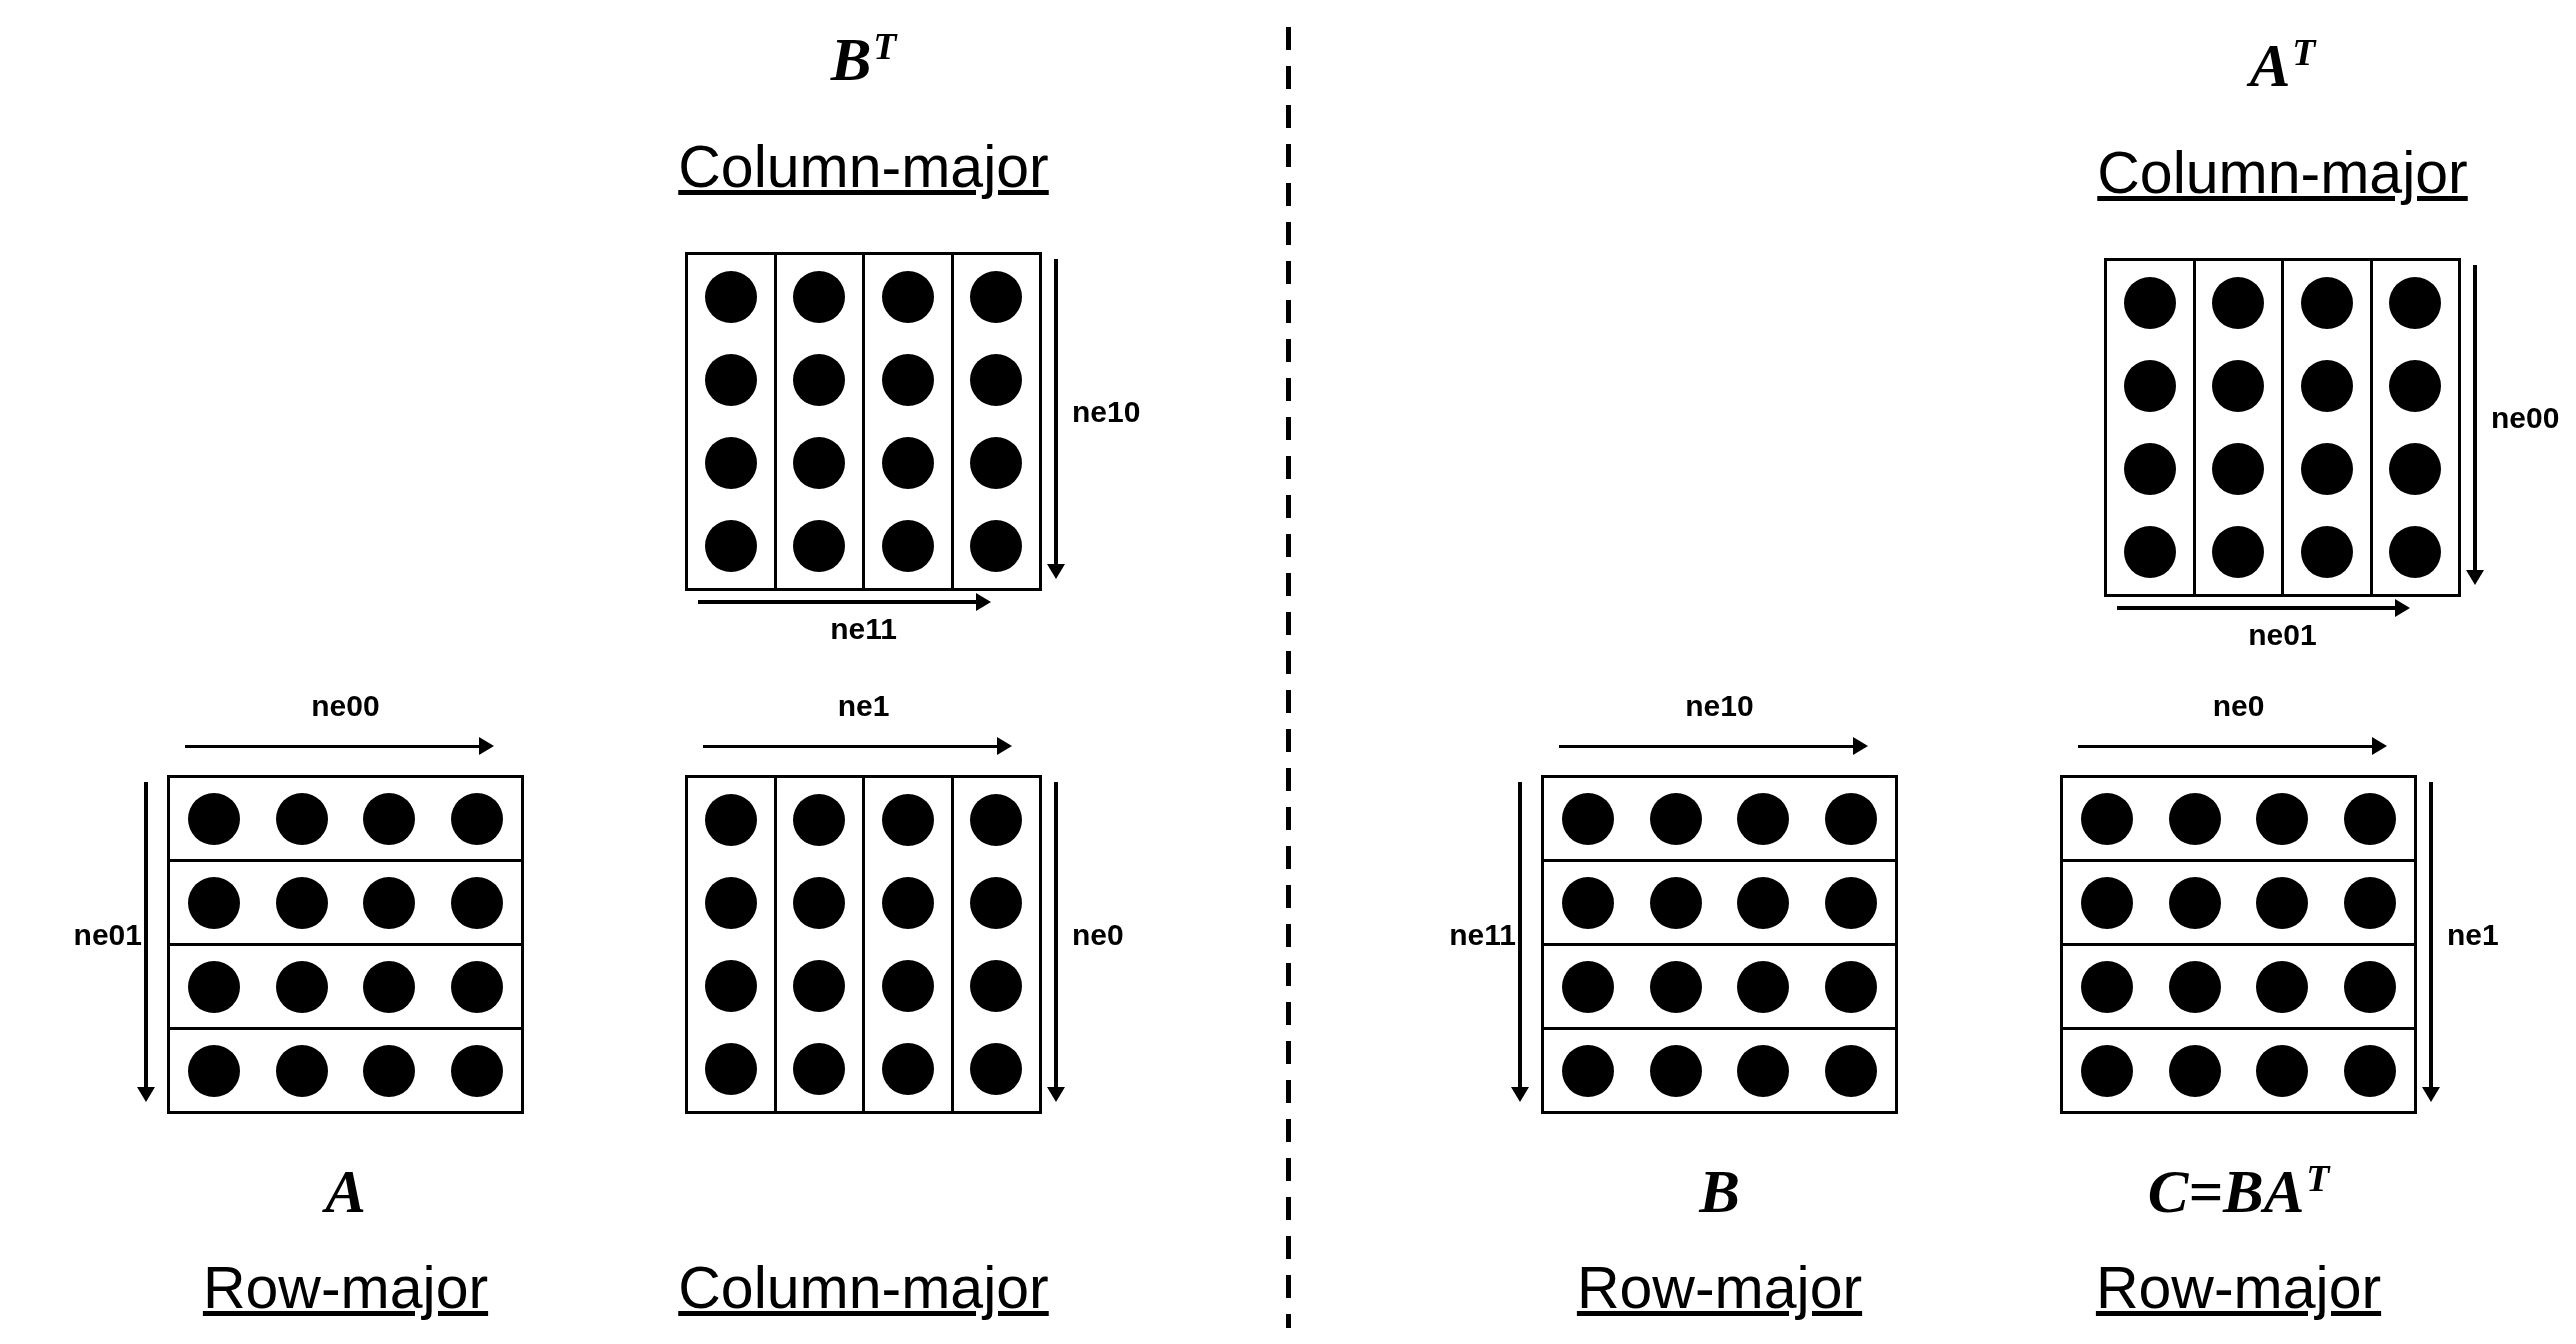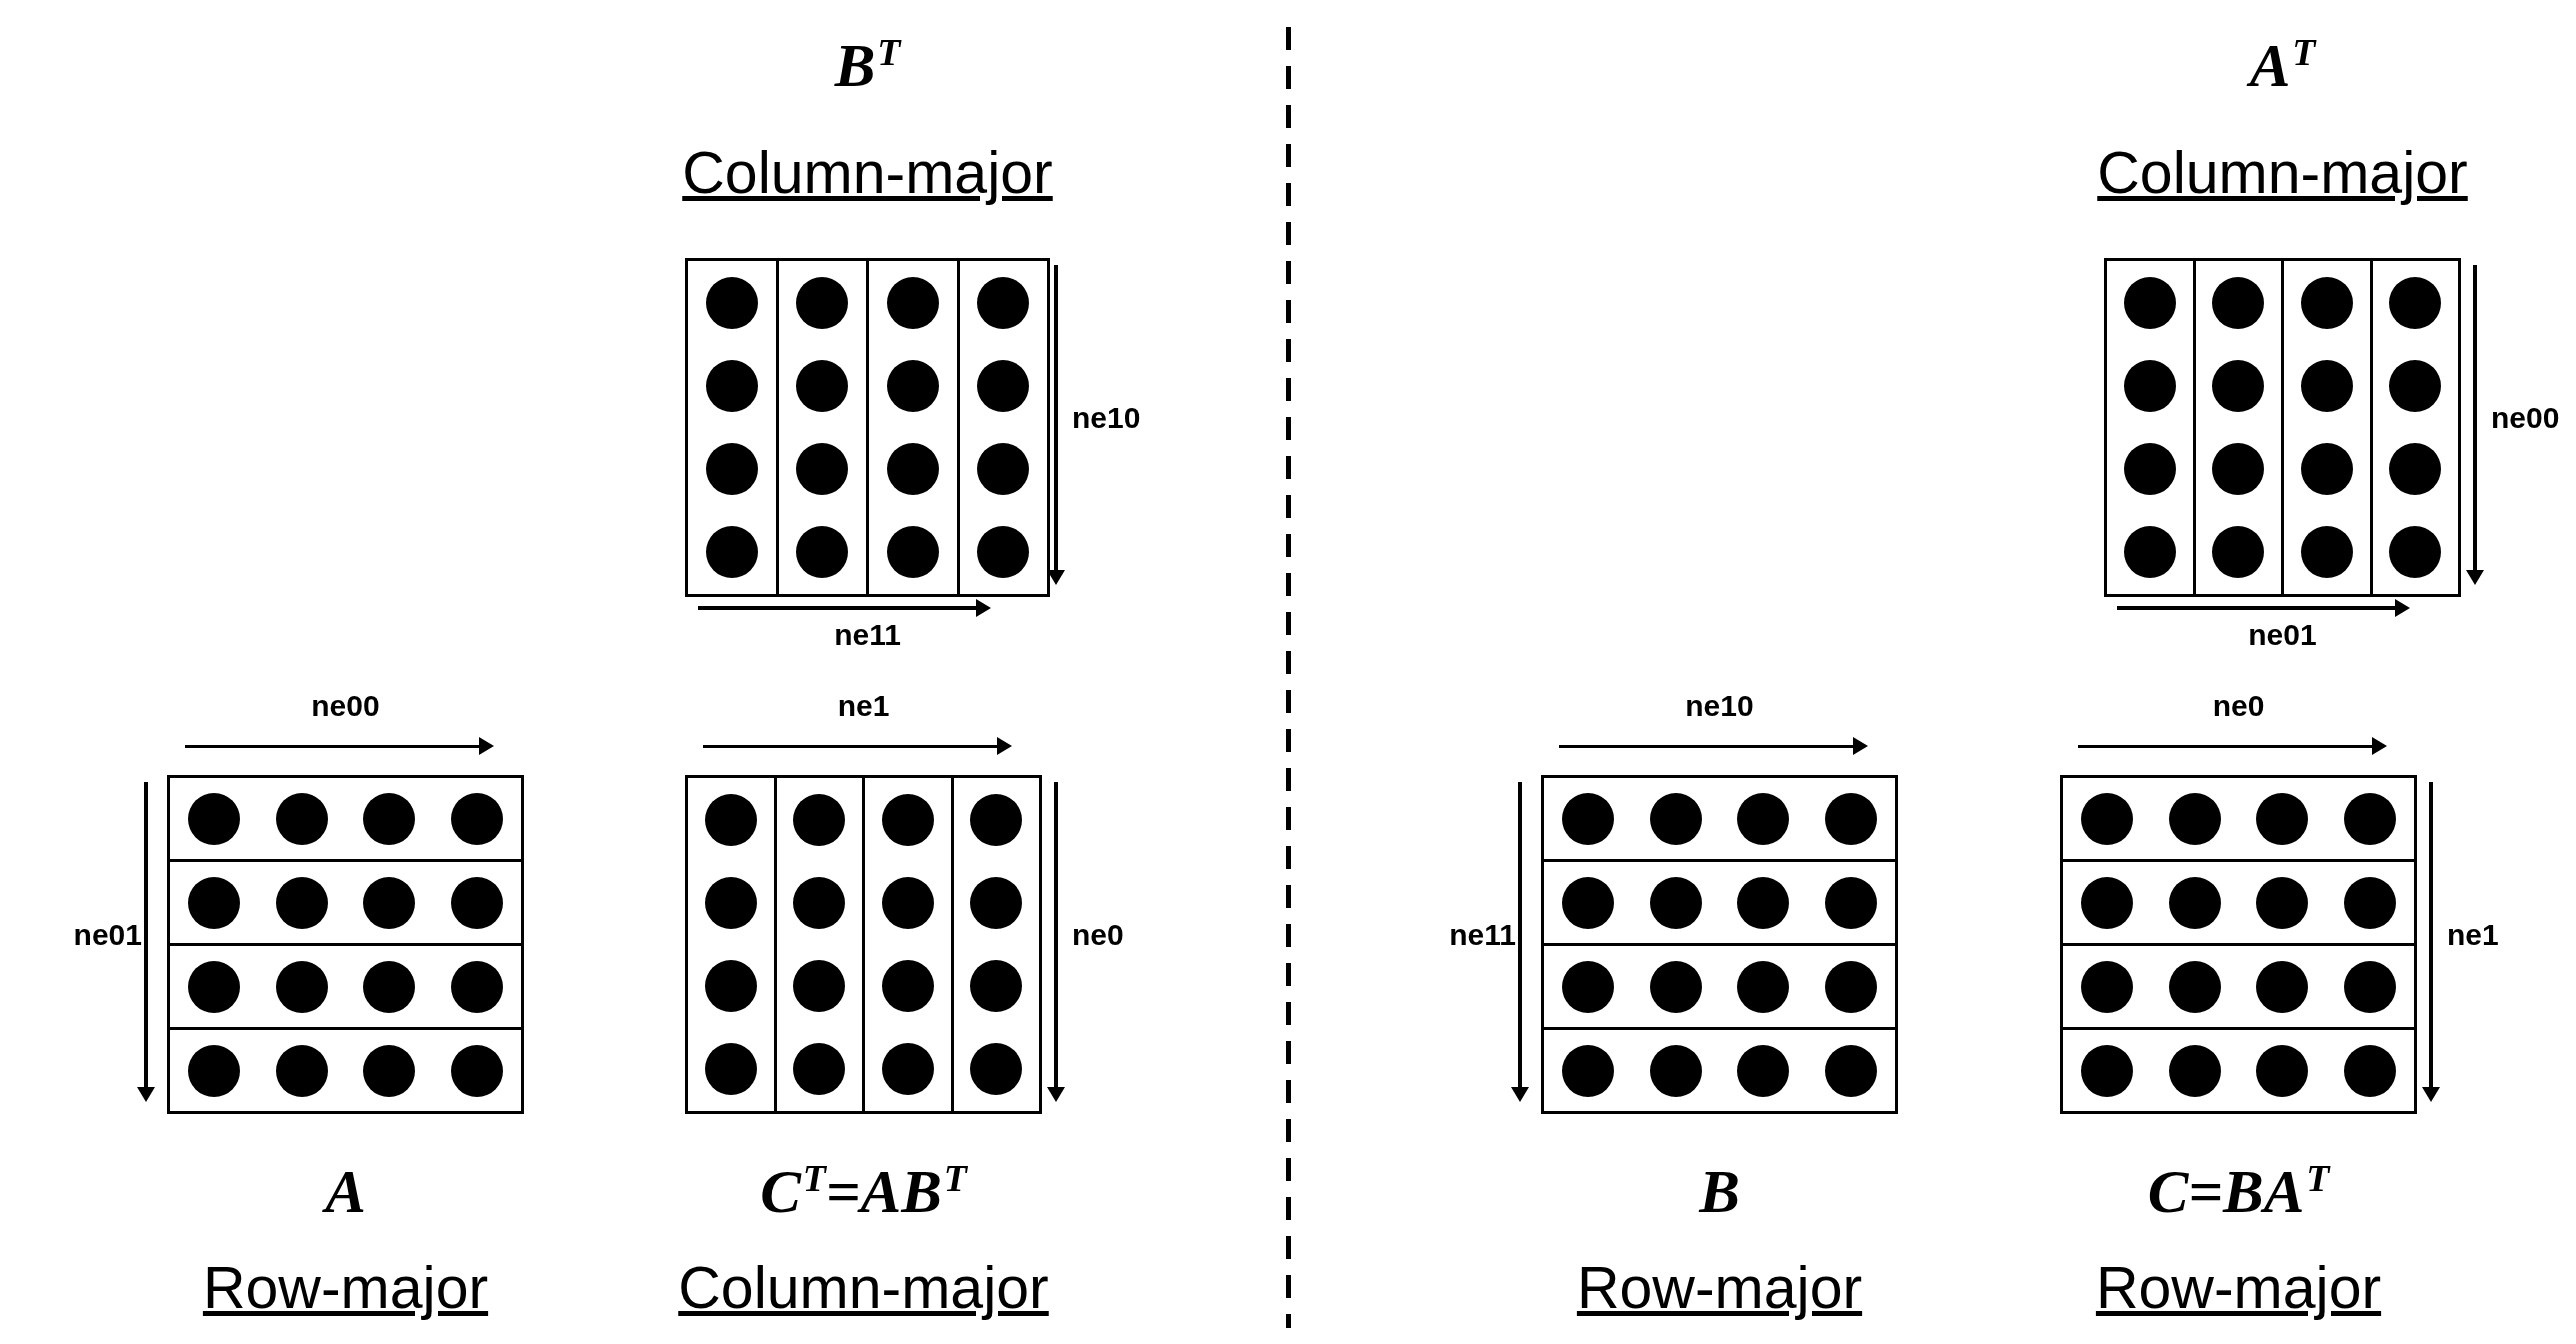--- a/index.html
+++ b/index.html
@@ -88,21 +88,21 @@
   .divider {
     position: absolute; left: 1286px; top: 27px; width: 4.5px; height: 1301px;
     background: repeating-linear-gradient(to bottom, var(--ink, #000) 0 23px, transparent 23px 39px);
   }
 </style>
 </head>
 <body>
 
 <div class="canvas">
 
-  <div class="group" style="left:685px; top:258px;padding-left:8px;">
+  <div class="group" style="left:685px; top:252px;">
     <div class="m-title title-above"><span>B</span><sup>T</sup></div>
     <div class="m-layout layout-above">Column-major</div>
     <div class="box col">
         <div class="strip">
           <div class="dot"></div>
           <div class="dot"></div>
           <div class="dot"></div>
           <div class="dot"></div>
         </div>
         <div class="strip">
@@ -189,21 +189,20 @@
         </div>
         <div class="strip">
           <div class="dot"></div>
           <div class="dot"></div>
           <div class="dot"></div>
           <div class="dot"></div>
         </div>
       </div>
     <div class="arrow-down side-arrow-right"></div>
     <div class="ne side-label-right">ne0</div>
-    <div class="m-title title-below"><span>C</span><sup>T</sup><span>=AB</span><sup>T</sup></div>
     <div class="m-layout layout-below">Column-major</div>
   </div>
 
   <div class="divider"></div>
 
   <div class="group" style="left:2060px; top:258px;margin-left:44px;">
     <div class="m-title title-above"><span>A</span><sup>T</sup></div>
     <div class="m-layout layout-above">Column-major</div>
     <div class="box col">
         <div class="strip">

